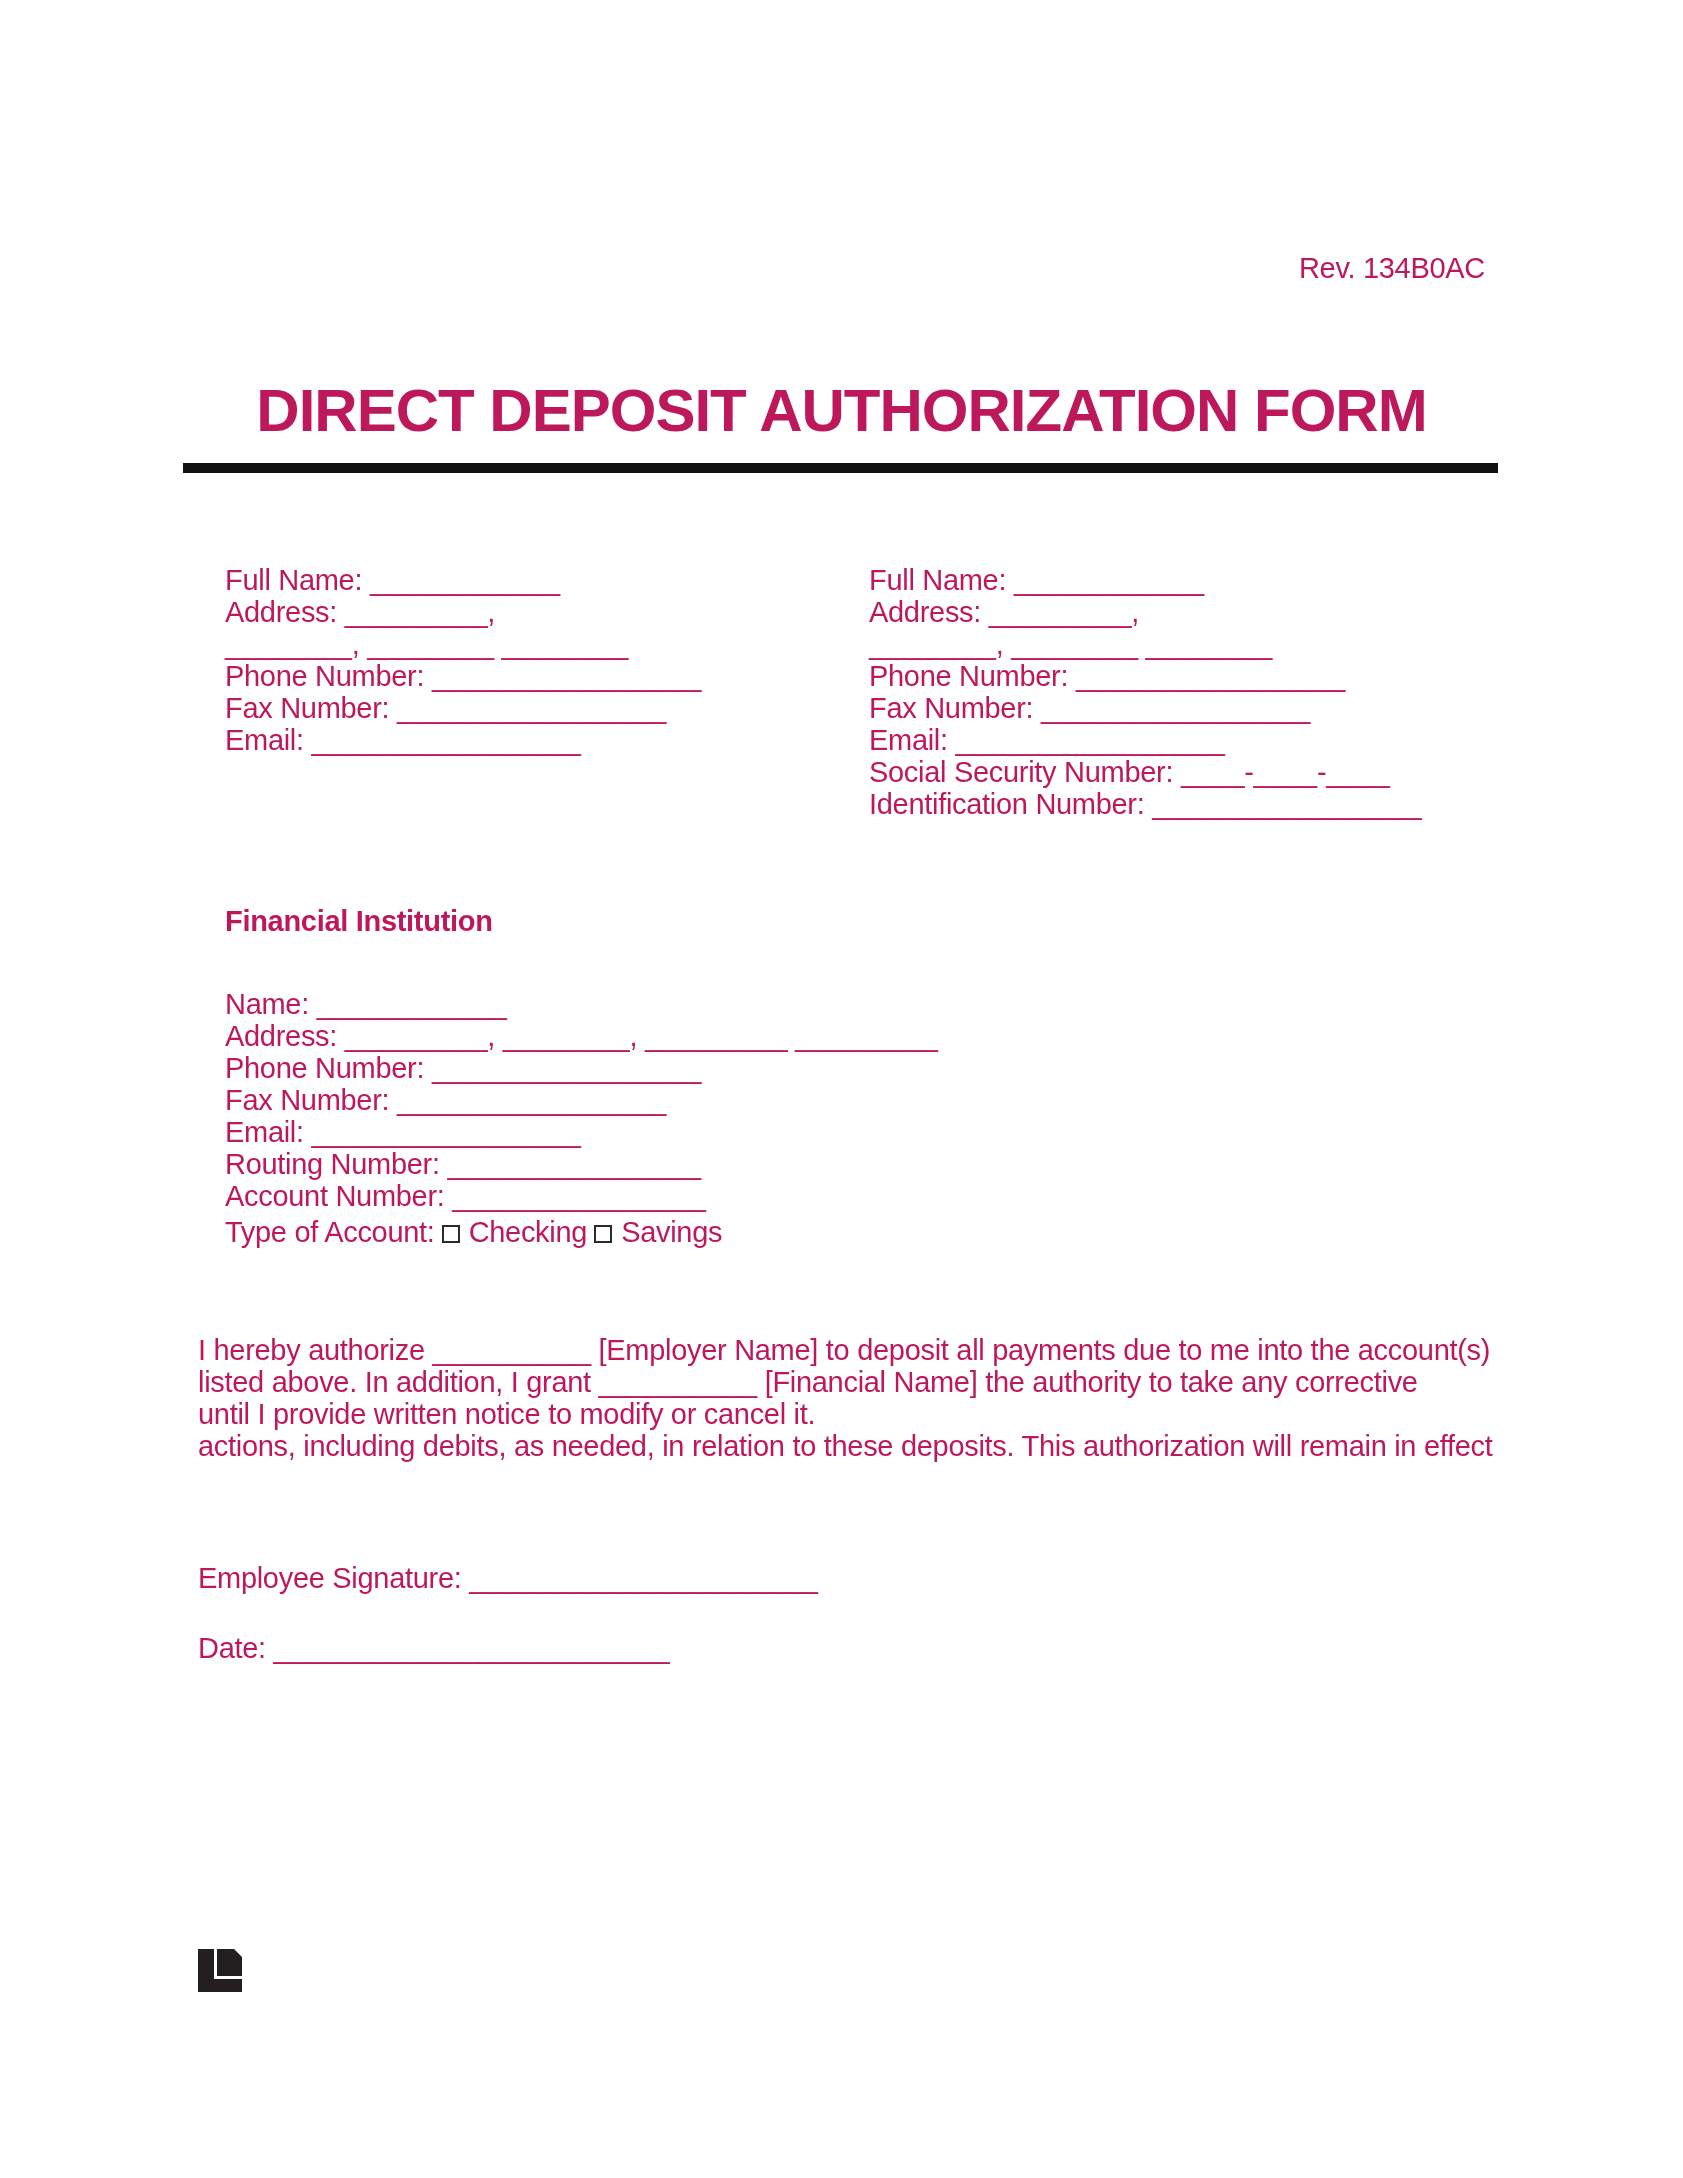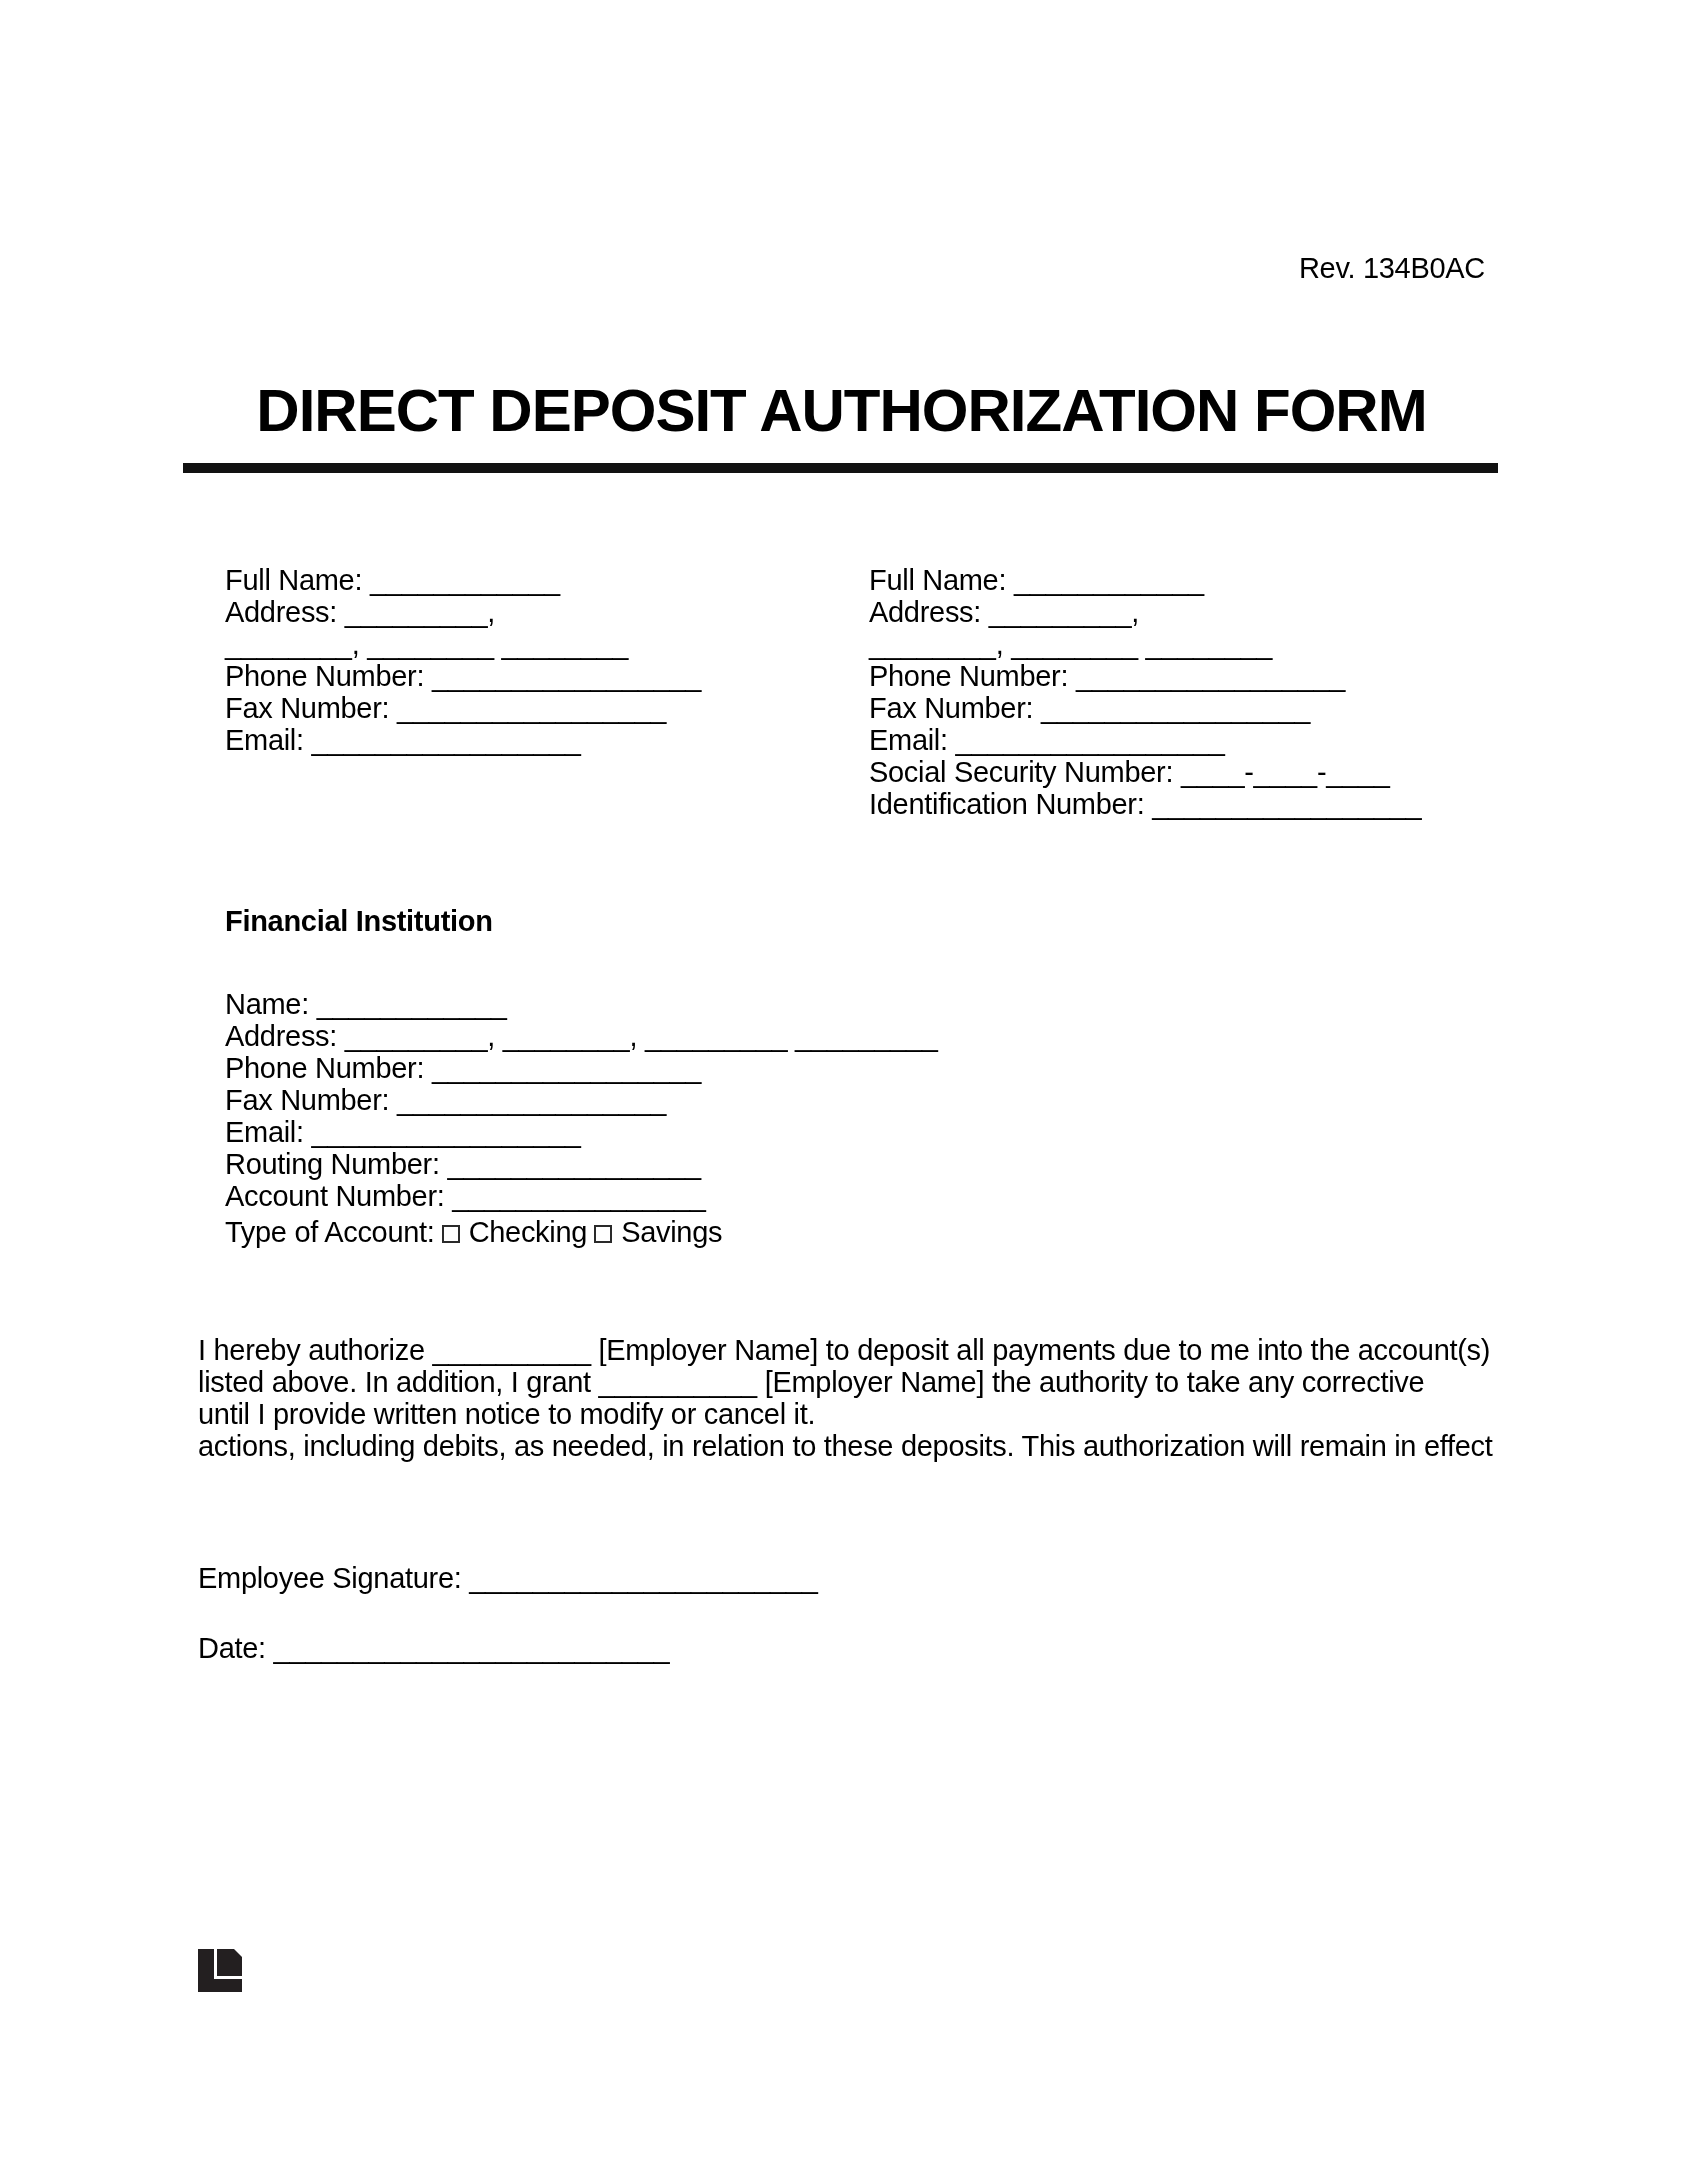--- a/index.html
+++ b/index.html
@@ -2,21 +2,21 @@
 <html><head>
 <meta charset="utf-8">
 <style>
   * { margin: 0; padding: 0; box-sizing: border-box; }
   html, body { background: #ffffff; }
   .page {
     position: relative;
     width: 1683px;
     height: 2178px;
     background: #ffffff;
-    color: #000000;
+    color: #be185d;
     font-family: "Liberation Sans", "DejaVu Sans", sans-serif;
     font-size: 29px;
     line-height: 32px;
     letter-spacing: -0.3px;
     padding: 252px 198px 0 198px;
     overflow: hidden;
   }
   .rev {
     text-align: right;
     line-height: 33px;
@@ -131,21 +131,21 @@
     <div class="line">Email: _________________</div>
     <div class="line">Routing Number: ________________</div>
     <div class="line">Account Number: ________________</div>
     <div class="line type-line">
       <span>Type of Account:</span><span class="checkbox"></span><span>Checking</span><span class="checkbox"></span><span>Savings</span>
     </div>
   </section>
 
   <div class="para">
     <div>I hereby authorize __________ [Employer Name] to deposit all payments due to me into the account(s)</div>
-    <div>listed above. In addition, I grant __________  [Employer Name] the authority to take any corrective</div>
+    <div>listed above. In addition, I grant __________  [Financial Name] the authority to take any corrective</div>
     <div>until I provide written notice to modify or cancel it.</div>
     <div>actions, including debits, as needed, in relation to these deposits. This authorization will remain in effect</div>
   </div>
 
   <div class="sig-line">Employee Signature: ______________________</div>
 
   <div class="date-line">Date: _________________________</div>
 
   <div class="logo">
     <span class="v-stroke"></span>

